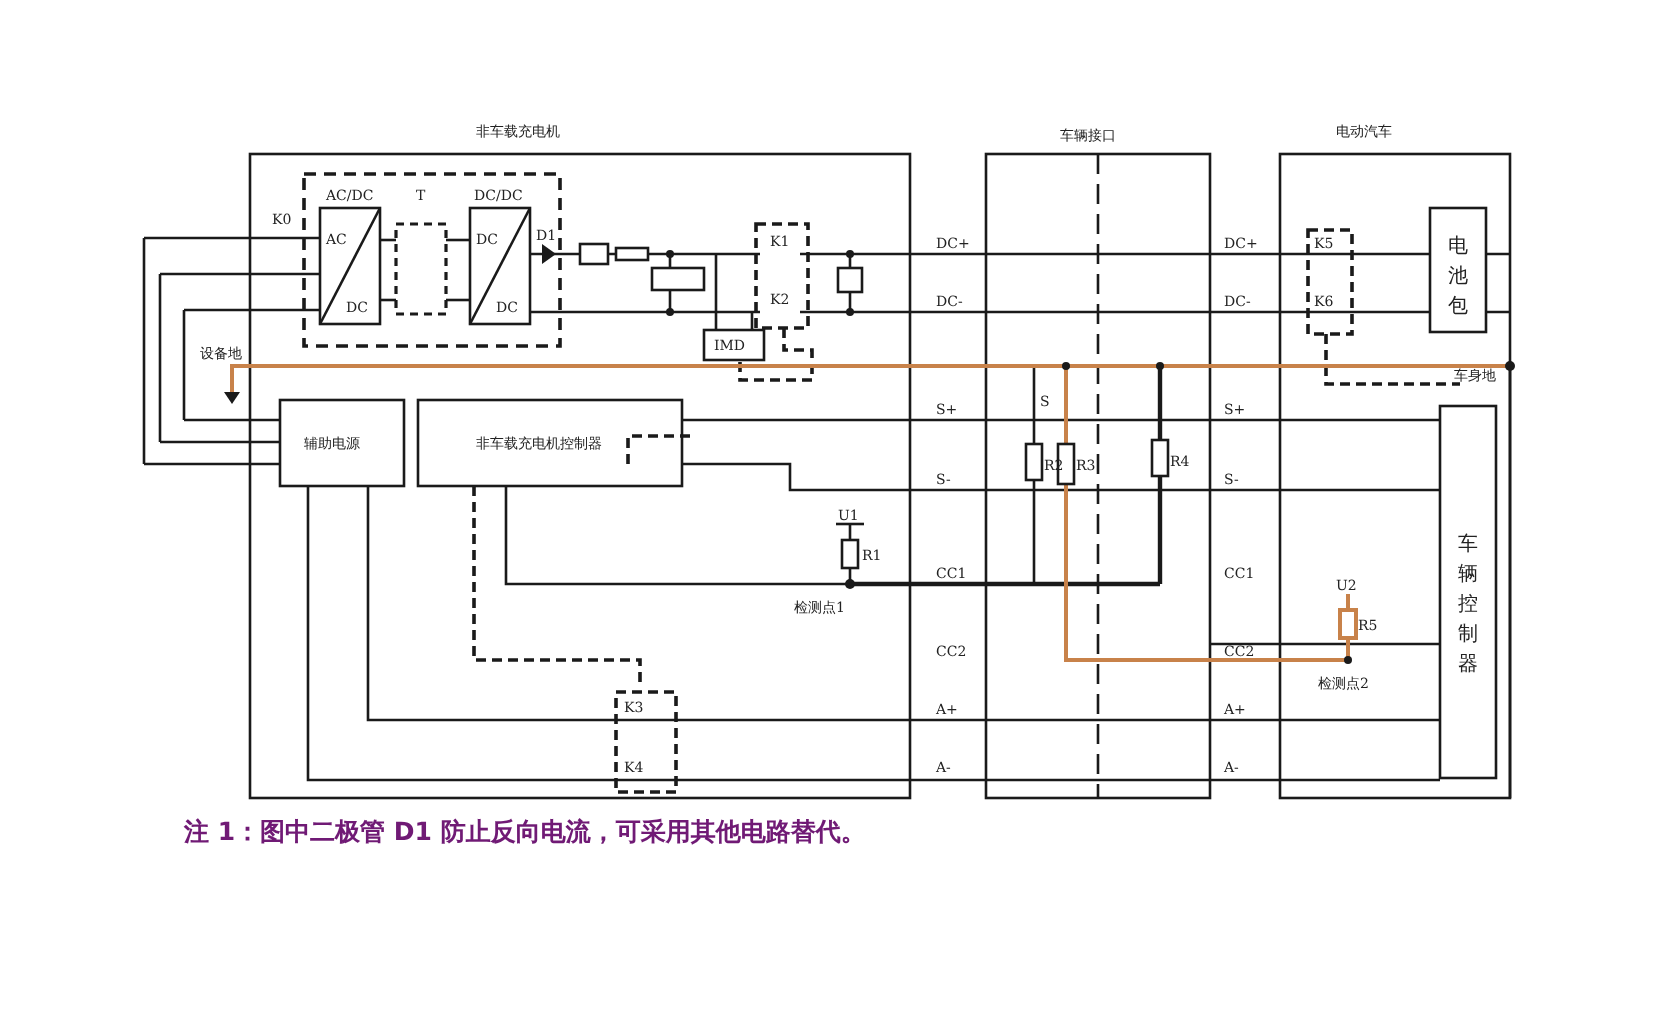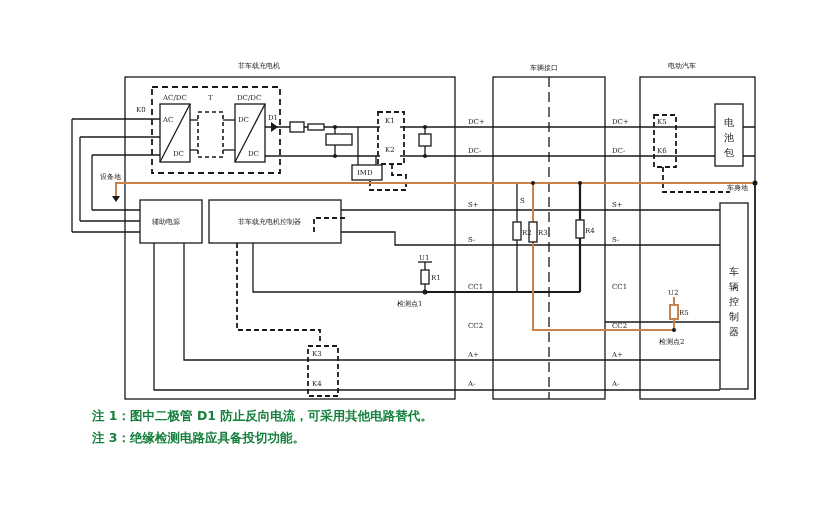--- a/index.html
+++ b/index.html
@@ -1,19 +1,19 @@
 <!DOCTYPE html>
 <html><head>
 <meta charset="utf-8">
 <style>
   html,body{margin:0;padding:0;background:#fff;}
   body{width:834px;height:513px;position:relative;overflow:hidden;font-family:"DejaVu Serif",serif;}
   svg{position:absolute;left:0;top:0;}
   svg text{font-family:"DejaVu Serif",serif;fill:#222;}
-  .notes{position:absolute;left:92px;top:405px;font-family:"DejaVu Sans",sans-serif;font-size:12.5px;font-weight:bold;color:#15803d;line-height:22px;}
+  .notes{position:absolute;left:92px;top:405px;font-family:"DejaVu Sans",sans-serif;font-size:12.5px;font-weight:bold;color:#701a75;line-height:22px;}
   .notes div{white-space:nowrap;}
 </style>
 </head>
 <body>
 
 <svg width="834" height="513" viewBox="0 0 834 513">
   <g stroke="#1a1a1a" stroke-width="1.3" fill="none">
 
     <rect x="125" y="77" width="330" height="322"></rect>
     <rect x="493" y="77" width="112" height="322"></rect>
@@ -174,14 +174,13 @@
       <text x="612" y="242">S-</text>
       <text x="612" y="289">CC1</text>
       <text x="612" y="328">CC2</text>
       <text x="612" y="357">A+</text>
       <text x="612" y="386">A-</text>
     </g>
 </svg>
 
 <div class="notes">
   <div>注 1：图中二极管 D1 防止反向电流，可采用其他电路替代。</div>
-  <div>注 3：绝缘检测电路应具备投切功能。</div>
 </div>
 
 </body></html>

